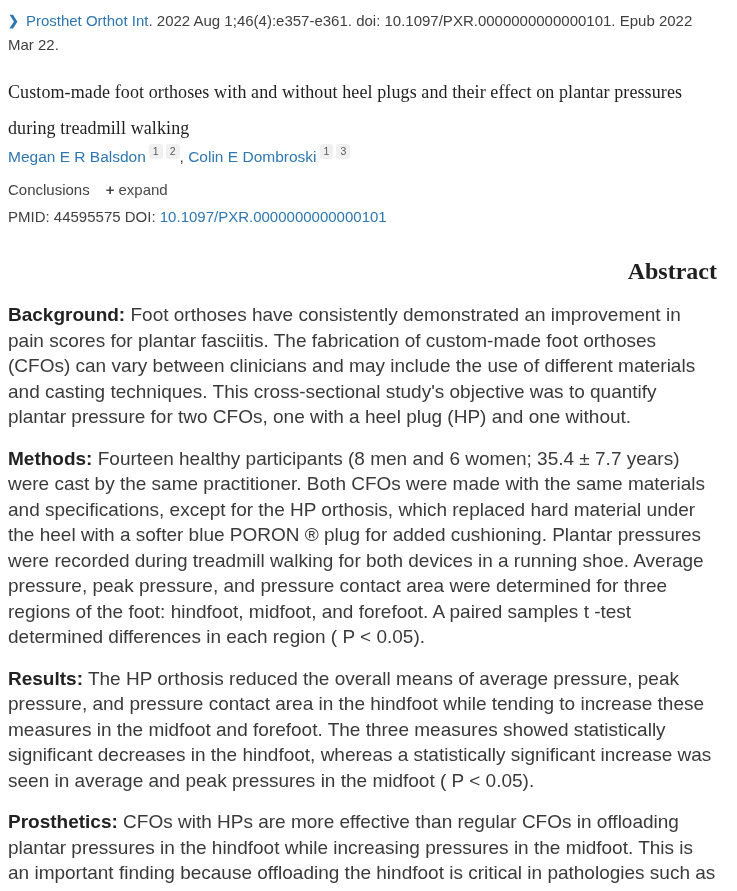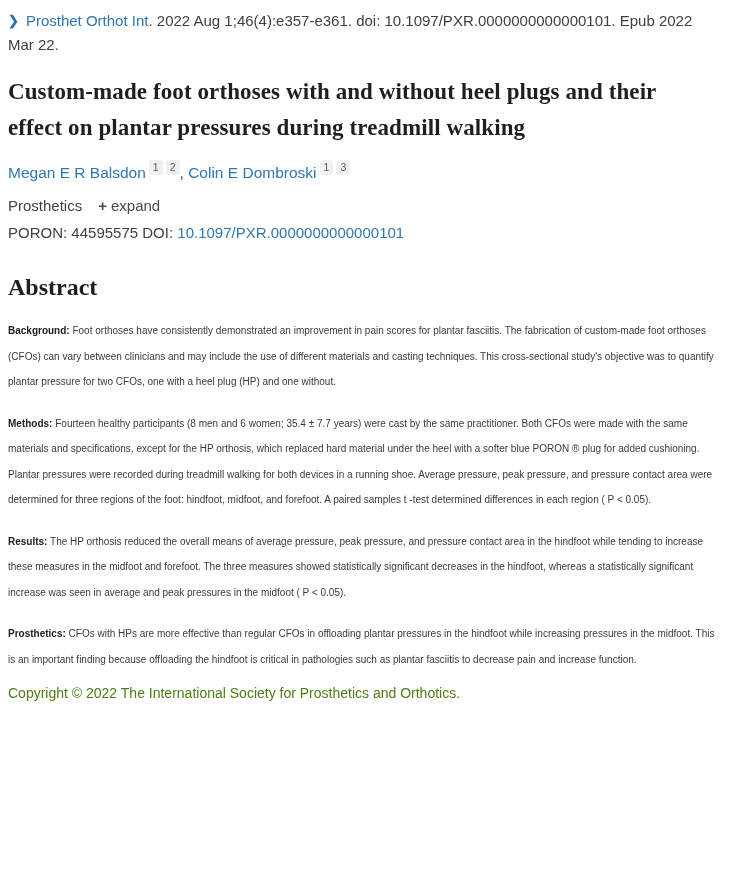--- a/index.html
+++ b/index.html
@@ -29,32 +29,31 @@
   }
   a.link, .link {
     color: #2e77b0;
     text-decoration: none;
     cursor: pointer;
   }
 
   
   h1.title {
     font-family: "Liberation Serif", serif;
-    font-size: 23px;
+    font-size: 18px;
     line-height: 36px;
-    font-weight: 700;
+    font-weight: 400;
     color: #1f1f1f;
     margin: 18px 0 0 0;
     max-width: 708px;
     letter-spacing: 0.1px;
   }
 
   
   .authors {
-    margin-top: 16px;
     font-size: 15.5px;
     line-height: 21px;
     color: #3f3f3f;
   }
   .author-link { color: #2e77b0; cursor: pointer; text-decoration: none; }
   .sup-badge {
     display: inline-block;
     font-size: 10.5px;
     line-height: 15px;
     background: #f0f0f0;
@@ -97,24 +96,25 @@
   .doi-group { }
 
   
   h2.abstract-heading {
     font-family: "Liberation Serif", serif;
     font-size: 24px;
     line-height: 29px;
     font-weight: 600;
     color: #1f1f1f;
     margin: 30px 0 0 0;
+    text-align: right;
   }
   p.section {
     margin: 16px 0 0 0;
-    font-size: 10px;
+    font-size: 19px;
     line-height: 25.5px;
     color: #3a3a3a;
     max-width: 721px;
   }
   p.section .section-label {
     font-weight: 700;
     color: #222222;
   }
 
   
@@ -140,25 +140,25 @@
   <div class="authors">
     <span>
       <a class="author-link">Megan E R Balsdon</a><span class="sup-badge">1</span><span class="sup-badge">2</span><span class="author-sep">,</span>
     </span>
     <span>
       <a class="author-link">Colin E Dombroski</a><span class="sup-badge">1</span><span class="sup-badge">3</span>
     </span>
   </div>
 
   <div class="affiliations-row">
-    <span>Prosthetics</span><button class="expand-btn"><span class="plus-icon">+</span><span>expand</span></button>
+    <span>Conclusions</span><button class="expand-btn"><span class="plus-icon">+</span><span>expand</span></button>
   </div>
 
   <div class="ids-row">
-    <span>PORON:</span>
+    <span>PMID:</span>
     <span>44595575</span>
     <span class="doi-group">
       <span>DOI:</span>
       <a class="link">10.1097/PXR.0000000000000101</a>
     </span>
   </div>
 
   <h2 class="abstract-heading">Abstract</h2>
 
   <p class="section"><span class="section-label">Background:</span><span> Foot orthoses have consistently demonstrated an improvement in pain scores for plantar fasciitis. The fabrication of custom-made foot orthoses (CFOs) can vary between clinicians and may include the use of different materials and casting techniques. This cross-sectional study's objective was to quantify plantar pressure for two CFOs, one with a heel plug (HP) and one without.</span></p>

